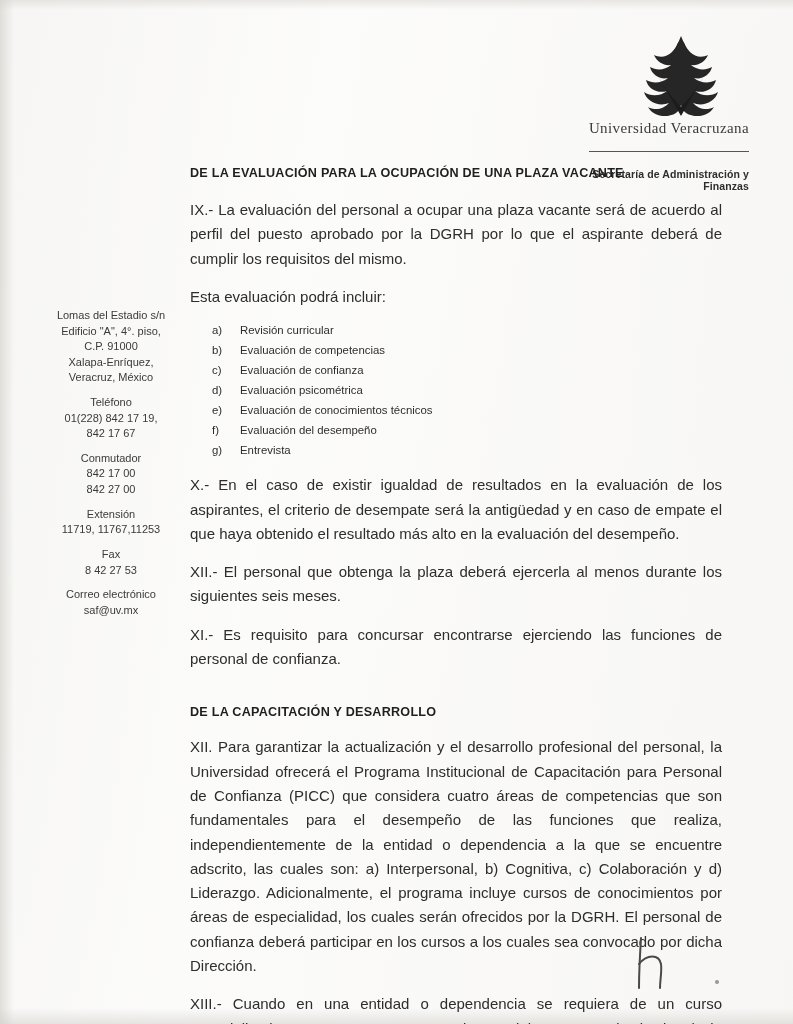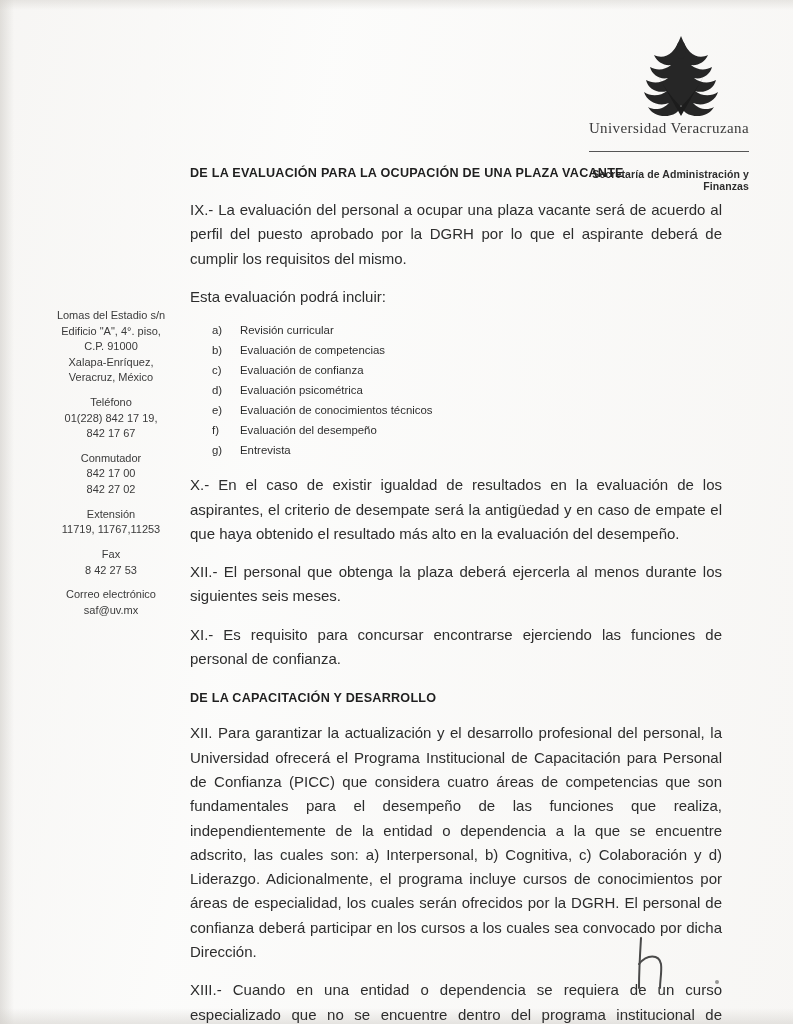--- a/index.html
+++ b/index.html
@@ -95,21 +95,21 @@
     top: 166px;
     width: 532px;
   }
   h2.sec {
     font-size: 12.6px;
     font-weight: bold;
     letter-spacing: 0.25px;
     color: #1f1f1f;
     margin: 0 0 18px 0;
   }
-  h2.sec.second { margin-top: 20px; margin-bottom: 16px; }
+  h2.sec.second { margin-top: 34px; margin-bottom: 16px; }
   p.para {
     font-size: 15px;
     line-height: 1.62;
     margin: 0 0 14px 0;
     text-align: justify;
     color: #2d2d2d;
   }
   p.lead {
     margin-bottom: 12px;
   }
@@ -177,21 +177,21 @@
       <div>Veracruz, México</div>
     </div>
     <div class="grp">
       <div>Teléfono</div>
       <div>01(228) 842 17 19,</div>
       <div>842 17 67</div>
     </div>
     <div class="grp">
       <div>Conmutador</div>
       <div>842 17 00</div>
-      <div>842 27 02</div>
+      <div>842 27 00</div>
     </div>
     <div class="grp">
       <div>Extensión</div>
       <div>11719, 11767,11253</div>
     </div>
     <div class="grp">
       <div>Fax</div>
       <div>8 42 27 53</div>
     </div>
     <div class="grp">

